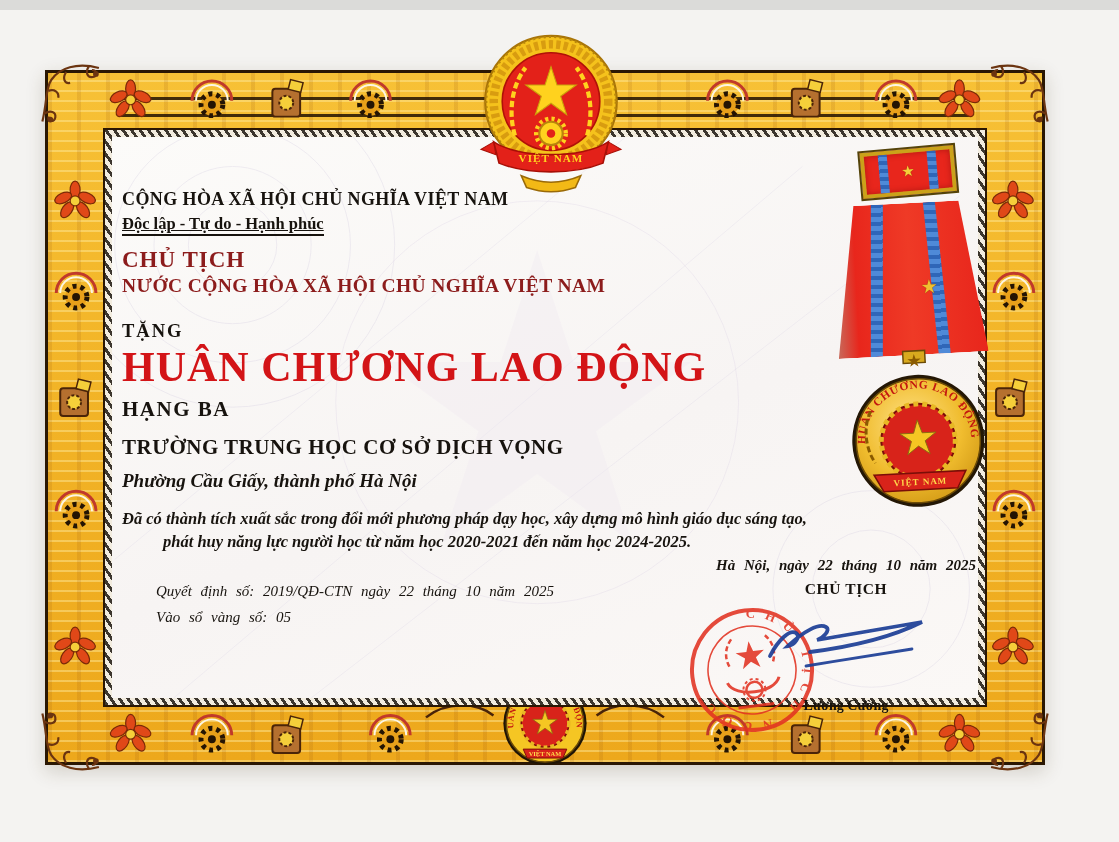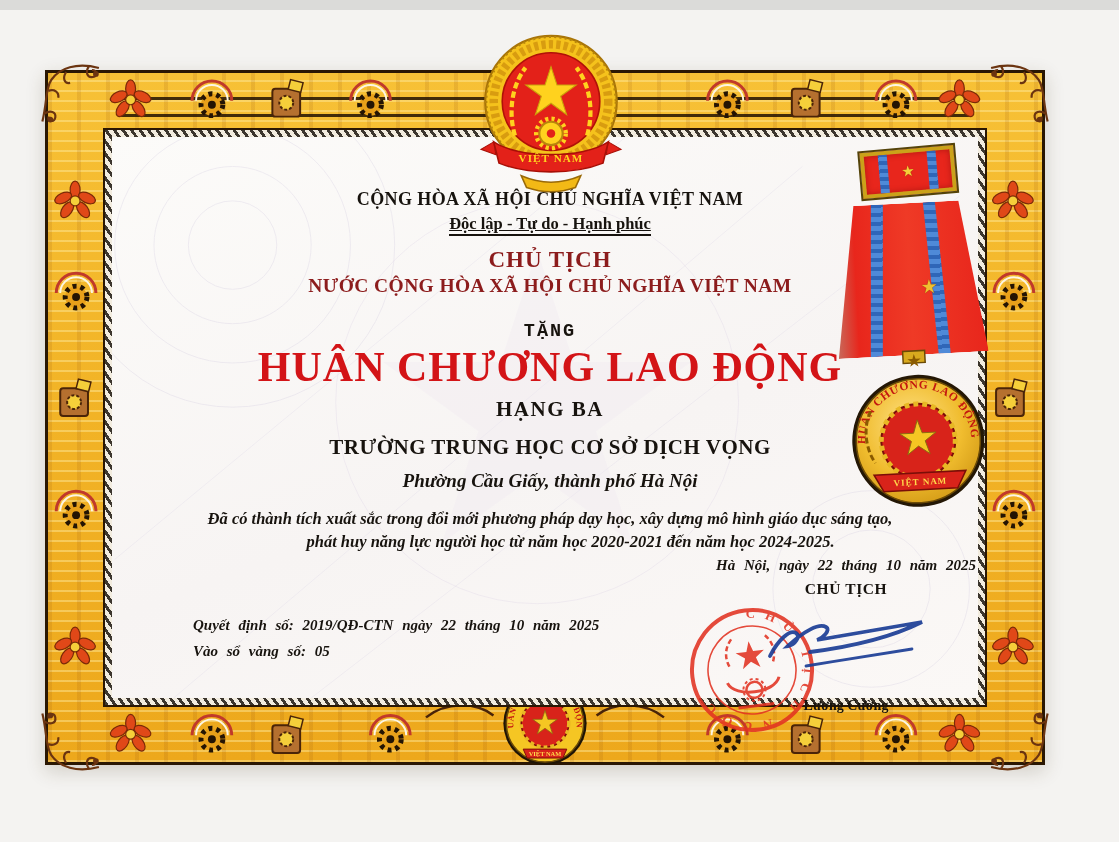--- a/index.html
+++ b/index.html
@@ -35,35 +35,35 @@
     background: repeating-linear-gradient(55deg, #3c362e 0 3px, #f2ecdf 3px 7px);
   }
   .paper {
     position:absolute; inset:7px;
     background: linear-gradient(160deg,#fcfbf9 0%, #f7f4f3 55%, #fbf8f6 100%);
     overflow:visible;
   }
   .wm { position:absolute; inset:0; width:100%; height:100%; pointer-events:none; }
 
   
-  .tc { position:absolute; left:10px; right:0; text-align:center; }
+  .tc { position:absolute; left:10px; right:0; }
   .t-header   { top:52px;  font-size:18px;   font-weight:bold; letter-spacing:.4px; }
   .t-motto    { top:77px;  font-size:16.5px; font-weight:bold; }
   .t-motto span { border-bottom:2px solid #17130e; padding-bottom:1px;text-decoration:underline; }
   .t-chutich  { top:110px; font-size:23px;   font-weight:bold; color:#8c1c1c; letter-spacing:1px; }
   .t-nuoc     { top:138px; font-size:19.5px; font-weight:bold; color:#8c1c1c; letter-spacing:.4px; }
-  .t-tang     { top:184px; font-size:18.5px; font-weight:bold; letter-spacing:2px;font-family:Liberation Mono, monospace; }
+  .t-tang     { top:184px; font-size:18.5px; font-weight:bold; letter-spacing:2px; }
   .t-award    { top:206px; font-size:42px;   font-weight:bold; color:#d31417; letter-spacing:1px; }
   .t-class    { top:260px; font-size:21px;   font-weight:bold; letter-spacing:1.5px; }
   .t-recipient{ top:298px; font-size:21px;   font-weight:bold; letter-spacing:.5px; }
   .t-location { top:333px; font-size:19px;   font-weight:bold; font-style:italic; }
   .t-cit1     { top:372px; font-size:16.5px; font-weight:bold; font-style:italic; }
   .t-cit2     { top:395px; font-size:16.5px; font-weight:bold; font-style:italic;padding-left:41px; }
 
-  .registry-block { position:absolute; left:44px; top:476px; font-size:15px; font-weight:bold; font-style:italic;margin-left:37px; }
+  .registry-block { position:absolute; left:44px; top:442px; font-size:15px; font-weight:normal; font-style:italic; }
   .registry-block div { word-spacing:5px; line-height:1.7; }
 
   .sign-col { position:absolute; left:558px; top:420px; width:352px; text-align:center; }
   .sign-date  { font-size:15px; font-weight:bold; font-style:italic; word-spacing:5px; }
   .sign-title { font-size:15.5px; font-weight:bold; margin-top:6px; letter-spacing:.6px; }
   .sign-area  { position:relative; height:130px; }
   .seal   { position:absolute; left:16px; top:6px; width:132px; height:132px; opacity:.88; transform:rotate(-7deg); z-index:1; }
   .autograph { position:absolute; left:92px; top:16px; width:190px; height:64px; z-index:2; }
   .signer-name { position:absolute; left:0; right:0; top:100px; font-size:14px; font-weight:bold; z-index:3; }
 

